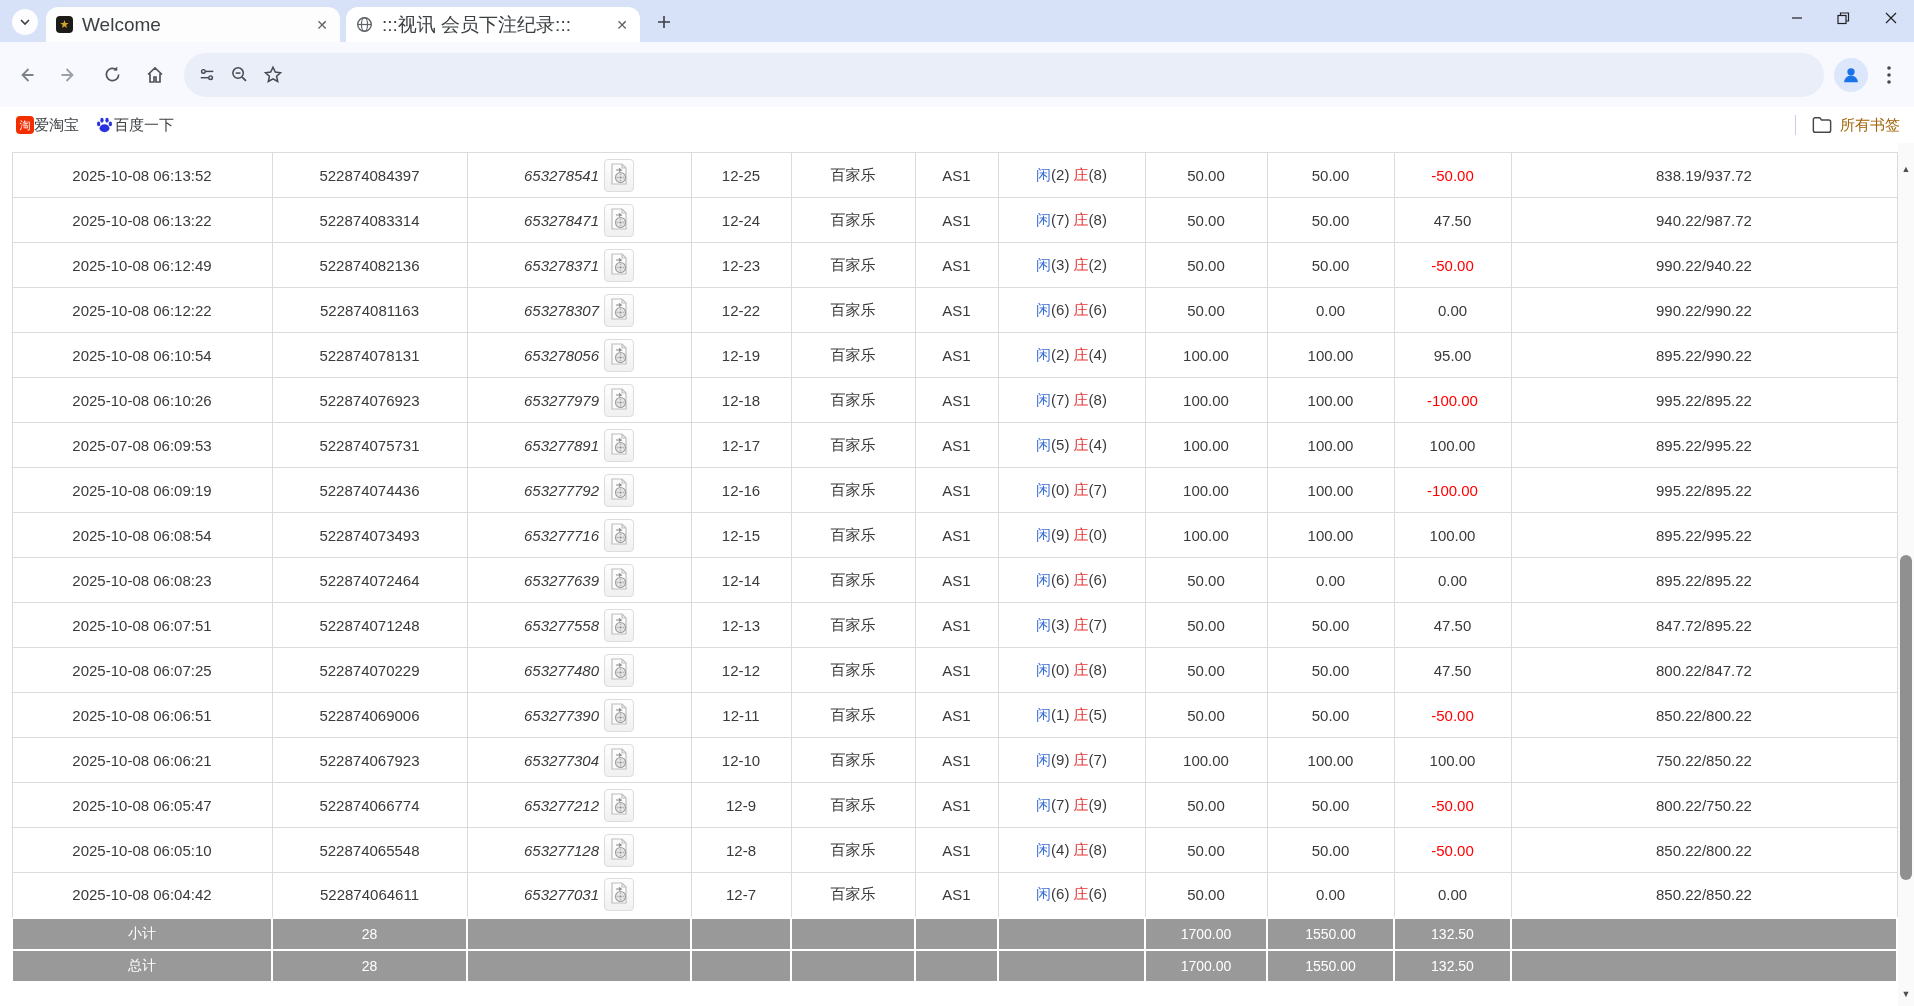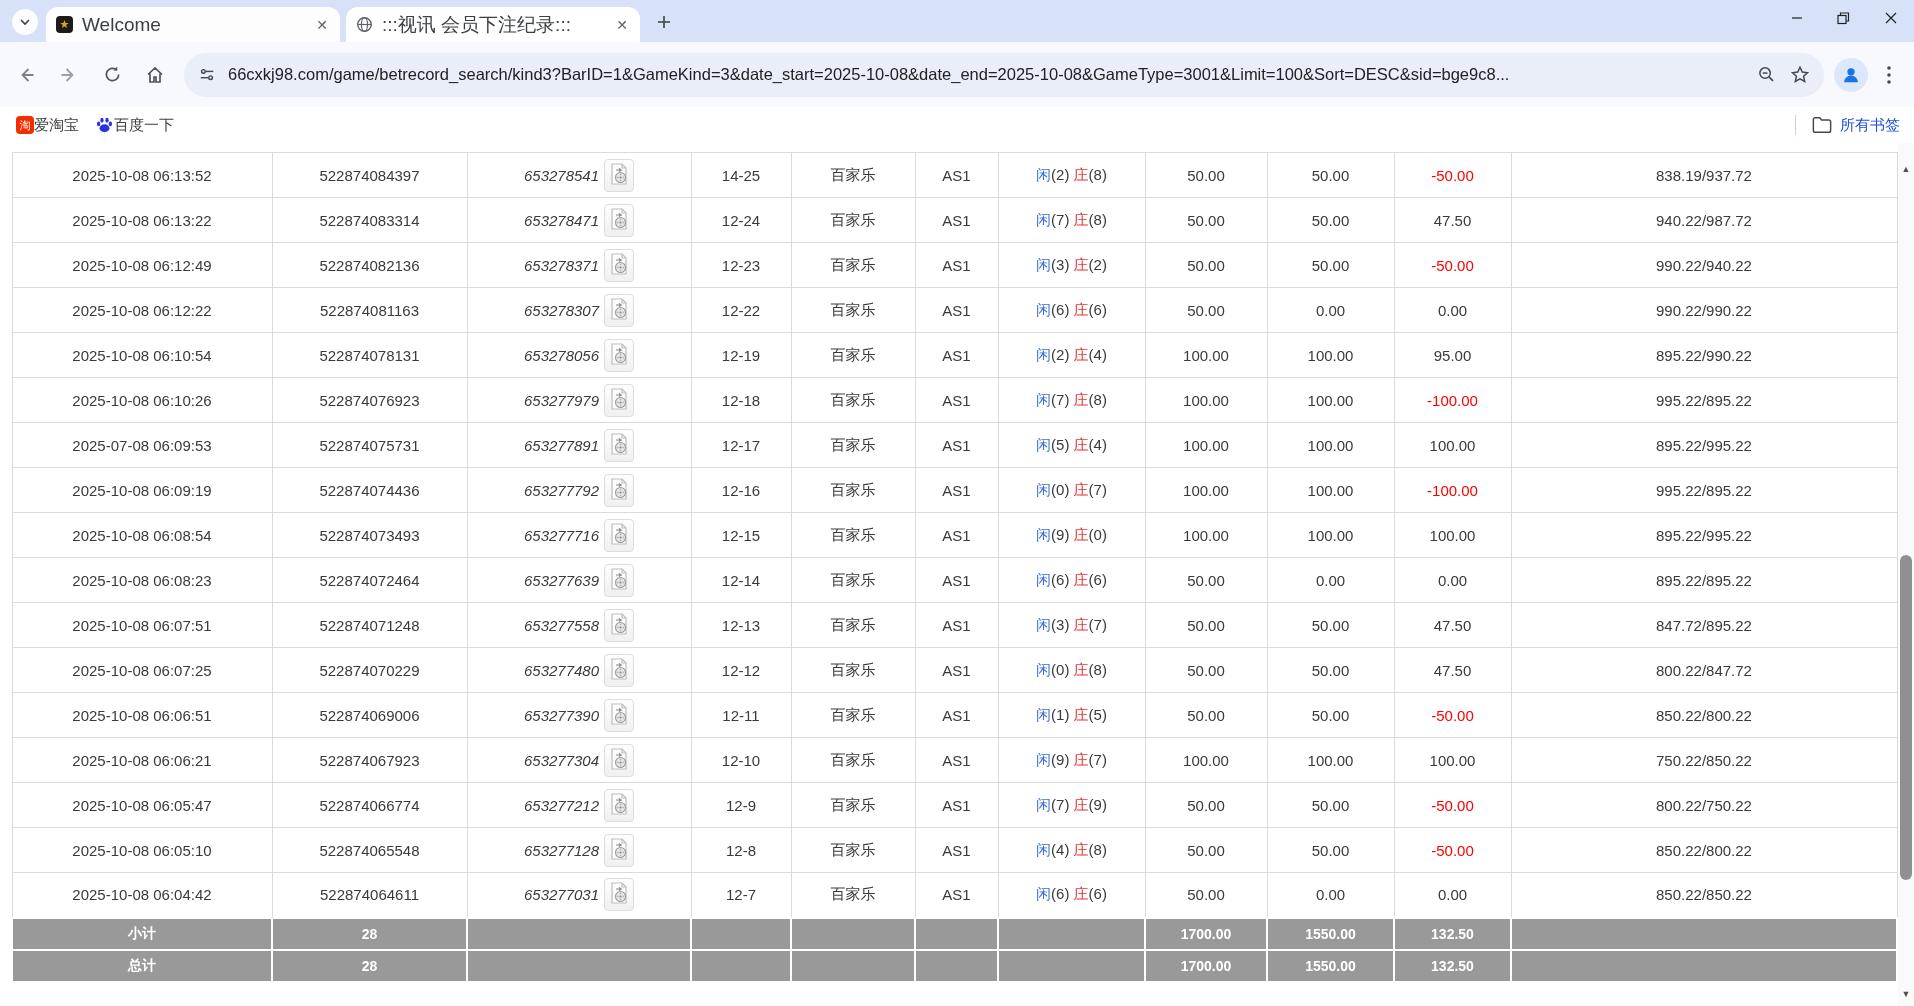--- a/index.html
+++ b/index.html
@@ -43,39 +43,39 @@
   
   .bookmarks { position:absolute; left:0; top:107px; width:1914px; height:36px;
     background:#ffffff; display:flex; align-items:center; }
   .bm-item { display:flex; align-items:center; margin-left:16px; font-size:15px;
     color:#3c4043; }
   .bm-item .bm-label { margin-left:0;font-family:Liberation Serif, serif; }
   .tb-ic { width:18px; height:18px; border-radius:4px; background:#f22d00; color:#fff;
     font-size:11px; display:flex; align-items:center; justify-content:center; }
   .bm-right { margin-left:auto; display:flex; align-items:center; margin-right:14px; }
   .bm-divider { width:1px; height:20px; background:#c8cdf3; margin-right:16px; }
-  .bm-right .bm-label { margin-left:8px; font-size:15px; color:#1d4ed8; }
+  .bm-right .bm-label { margin-left:8px; font-size:15px; color:#a16207; }
 
   
   .content { position:absolute; left:0; top:143px; width:1914px; height:863px;
     background:#fff; }
   table.bets { border-collapse:collapse; table-layout:fixed; width:1885px;
     margin:9px 0 0 11px; }
   table.bets td { border:1px solid #dbdbdb; text-align:center; font-size:15px;
     color:#3a3a3a; height:45px; padding:0 4px; overflow:hidden; white-space:nowrap; }
   td.blue { color:#3366cc; }
   td .lbl-p { color:#3b6fd6; }
   td .lbl-b { color:#e53333; }
   td.result.neg { color:#ff0000; }
   .game-cell span { vertical-align:middle;font-style:italic; }
   .video-btn { display:inline-block; vertical-align:middle; width:30px; height:33px;
     margin-left:5px; border:1px solid #ddd; border-radius:4px;
     background:linear-gradient(#fefefe,#f0f0f0); padding:2px 0 0 0; }
   tr.foot td { background:#999999; color:#ffffff; border:2px solid #ffffff;
-    height:32px; font-size:14px;font-weight:bold; }
+    height:32px; font-size:14px; }
 
   
   .scrollbar { position:absolute; right:0; top:143px; width:16px; height:863px;
     background:#fafafa; }
   .sb-thumb { position:absolute; left:2px; width:12px; top:412px; height:325px;
     background:#909090; border-radius:6px; }
   .sb-arrow { position:absolute; left:0; width:16px; height:16px; color:#505050;
     font-size:9px; text-align:center; line-height:16px; }
   .sb-up { top:18px; } .sb-down { bottom:4px; }
 </style>
@@ -149,21 +149,20 @@
         <path d="M3 9.5L10 3l7 6.5M5 8.5V17h4v-5h2v5h4V8.5" fill="none" stroke="#50555a" stroke-width="1.7"></path>
       </svg>
   </div>
   <div class="omnibox">
     <svg width="18" height="18" viewBox="0 0 20 20">
         <circle cx="6" cy="6" r="2" fill="none" stroke="#45494d" stroke-width="1.6"></circle>
         <path d="M8.5 6H17" stroke="#45494d" stroke-width="1.6"></path>
         <circle cx="14" cy="13" r="2" fill="none" stroke="#45494d" stroke-width="1.6"></circle>
         <path d="M3 13h8.5" stroke="#45494d" stroke-width="1.6"></path>
       </svg>
-    <span class="url">66cxkj98.com/game/betrecord_search/kind3?BarID=1&amp;GameKind=3&amp;date_start=2025-10-08&amp;date_end=2025-10-08&amp;GameType=3001&amp;Limit=100&amp;Sort=DESC&amp;sid=bge9c8...</span>
     <span class="omni-ic">
       <svg width="19" height="19" viewBox="0 0 20 20">
           <circle cx="8.5" cy="8.5" r="5.5" fill="none" stroke="#45494d" stroke-width="1.6"></circle>
           <path d="M6 8.5h5" stroke="#45494d" stroke-width="1.6"></path>
           <path d="M12.8 12.8l4 4" stroke="#45494d" stroke-width="1.8"></path>
         </svg>
     </span>
     <span class="omni-ic">
       <svg width="20" height="20" viewBox="0 0 20 20">
           <path d="M10 2.2l2.3 4.9 5.2.6-3.9 3.6 1.1 5.2L10 13.9l-4.7 2.6 1.1-5.2L2.5 7.7l5.2-.6z" fill="none" stroke="#45494d" stroke-width="1.5"></path>
@@ -234,21 +233,21 @@
                 <path d="M14 2v4h4" fill="none" stroke="#bdbdbd" stroke-width="1.2"></path>
                 <path d="M8 8h5l-2-1.6M13 8l-2 1.6" stroke="#8a8a8a" stroke-width="1.2" fill="none"></path>
                 <circle cx="12.5" cy="15.5" r="5" fill="#e8e8e8" stroke="#9b9b9b" stroke-width="1.1"></circle>
                 <circle cx="12.5" cy="15.5" r="1.1" fill="#888"></circle>
                 <circle cx="12.5" cy="12.6" r="1" fill="#bbb"></circle>
                 <circle cx="12.5" cy="18.4" r="1" fill="#bbb"></circle>
                 <circle cx="9.7" cy="15.5" r="1" fill="#bbb"></circle>
                 <circle cx="15.3" cy="15.5" r="1" fill="#bbb"></circle>
               </svg></span>
     </td>
-    <td>14-25</td>
+    <td>12-25</td>
     <td>百家乐</td>
     <td>AS1</td>
     <td>
       <span class="lbl-p">闲</span><span>(2)</span>
       <span class="lbl-b">庄</span><span>(8)</span>
     </td>
     <td class="blue">50.00</td>
     <td>50.00</td>
     <td class="result neg">-50.00</td>
     <td>838.19/937.72</td>

